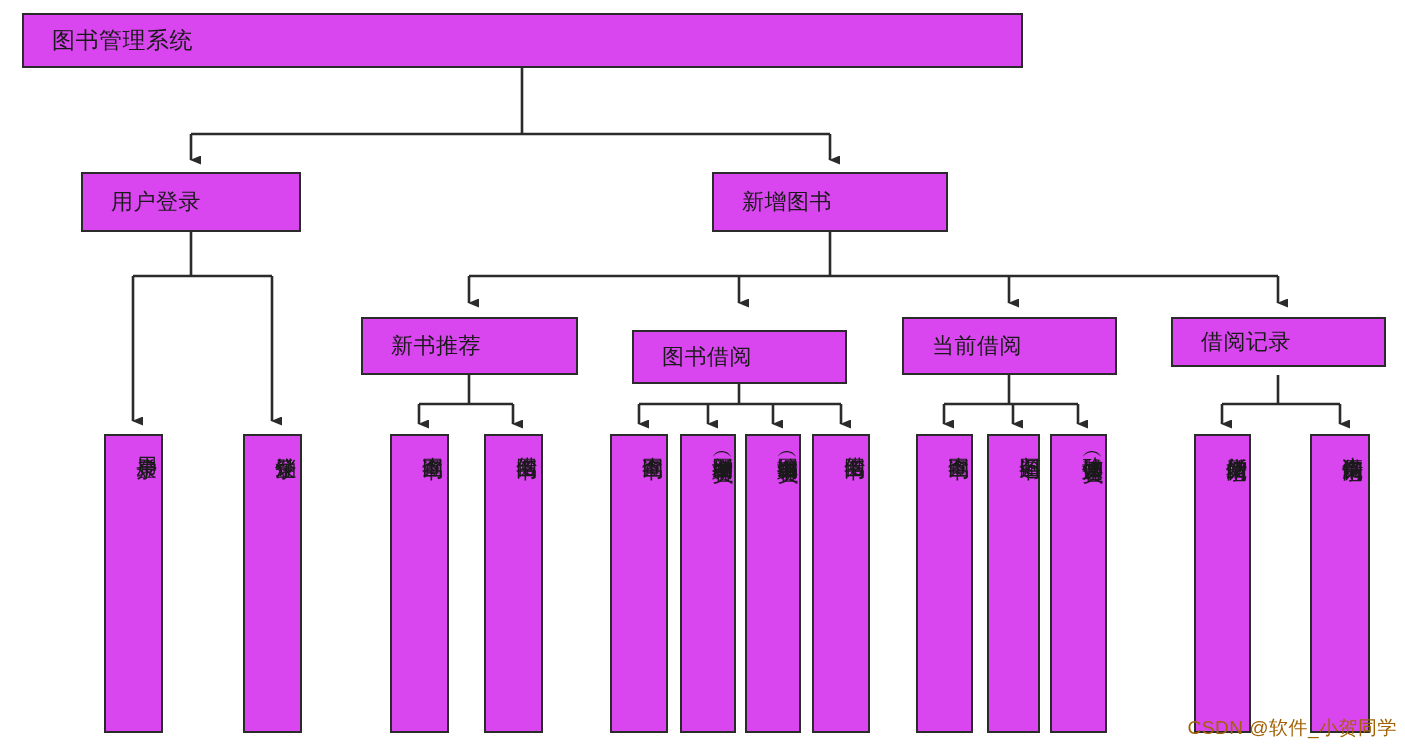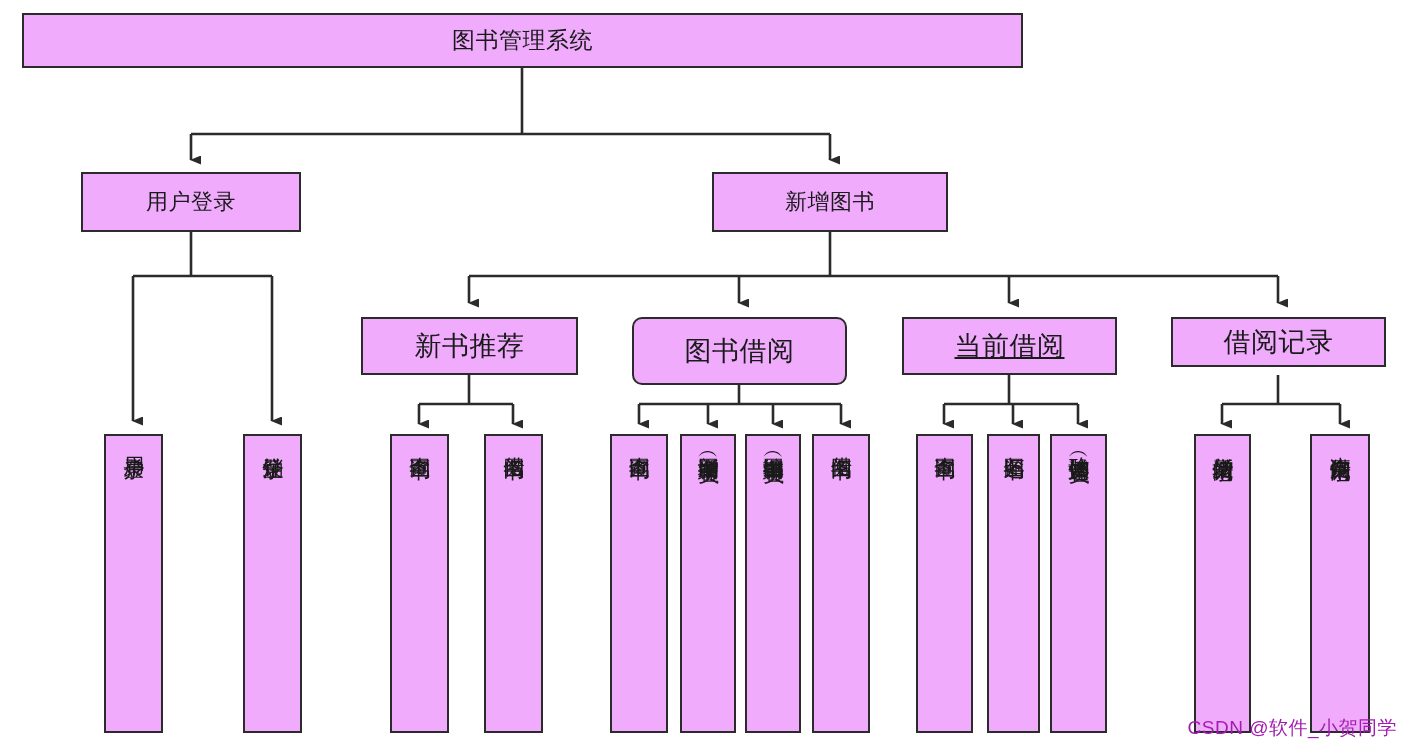--- a/index.html
+++ b/index.html
@@ -21,60 +21,60 @@
     position: absolute;
     left: 0;
     top: 0;
     width: 1405px;
     height: 747px;
     pointer-events: none;
   }
   .node {
     position: absolute;
     box-sizing: border-box;
-    background: #f0abfc;
+    background: #d946ef;
     border: 2px solid #2b2b2b;
     display: flex;
     align-items: center;
-    justify-content: center;
     color: #1a1a1a;
     z-index: 2;
+    padding-left: 28px;
   }
   .node .lbl {
     display: block;
     text-align: center;
     line-height: 1.12;
     letter-spacing: 0.5px;
   }
   .node.root {
     border-width: 2px;
   }
   .node.root .lbl { font-size: 23px; }
   .node.lvl2 .lbl { font-size: 22px; }
-  .node.lvl3 .lbl { font-size: 27px; }
+  .node.lvl3 .lbl { font-size: 22px; }
   .node.leaf {
     align-items: flex-start;
     padding-top: 4px;
   }
   .node.leaf .lbl {
     writing-mode: vertical-rl;
     text-orientation: upright;
     font-size: 21px;
     line-height: 1.18;
     letter-spacing: 1px;
     max-height: 292px;
     white-space: nowrap;
   }
   .node.leaf.tall .lbl { max-height: 292px; }
   .watermark {
     position: absolute;
     right: 8px;
     bottom: 6px;
     font-size: 19px;
-    color: #a21caf;
+    color: #a16207;
     letter-spacing: 0.5px;
     z-index: 5;
     white-space: nowrap;
   }
 </style>
 </head>
 <body>
 
 <div id="canvas">
 
@@ -135,24 +135,24 @@
   <div class="node lvl2" style="left:81px; top:172px; width:220px; height:60px;">
     <span class="lbl">用户登录</span>
   </div>
   <div class="node lvl2" style="left:712px; top:172px; width:236px; height:60px;">
     <span class="lbl">新增图书</span>
   </div>
 
   <div class="node lvl3" style="left:361px; top:317px; width:217px; height:58px;">
     <span class="lbl">新书推荐</span>
   </div>
-  <div class="node lvl3" style="left:632px; top:317px; width:215px; height:68px;border-radius:10px;">
+  <div class="node lvl3" style="left:632px; top:330px; width:215px; height:54px;">
     <span class="lbl">图书借阅</span>
   </div>
-  <div class="node lvl3" style="left:902px; top:317px; width:215px; height:58px;text-decoration:underline;">
+  <div class="node lvl3" style="left:902px; top:317px; width:215px; height:58px;">
     <span class="lbl">当前借阅</span>
   </div>
   <div class="node lvl3" style="left:1171px; top:317px; width:215px; height:50px;">
     <span class="lbl">借阅记录</span>
   </div>
 
   <div class="node leaf tall" style="left:104px; top:434px; width:59px; height:299px;">
     <span class="lbl">用户登录</span>
   </div>
   <div class="node leaf tall" style="left:243px; top:434px; width:59px; height:299px;">

